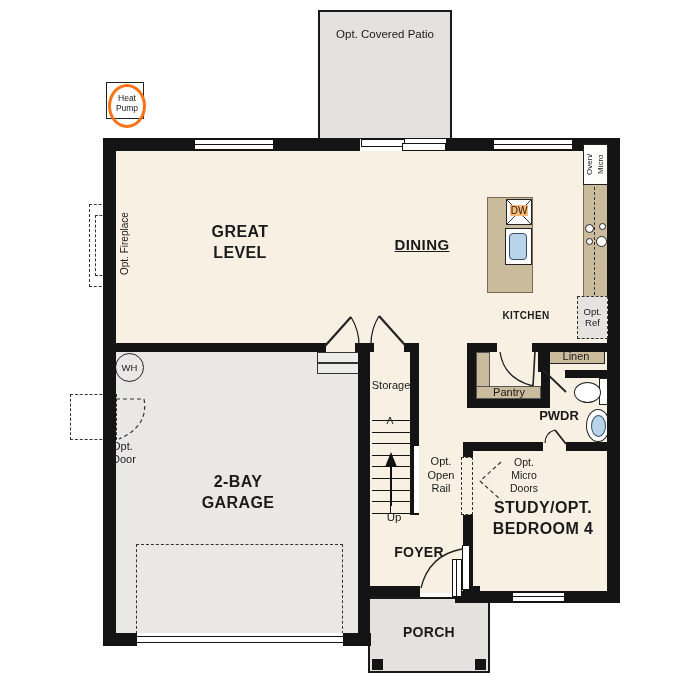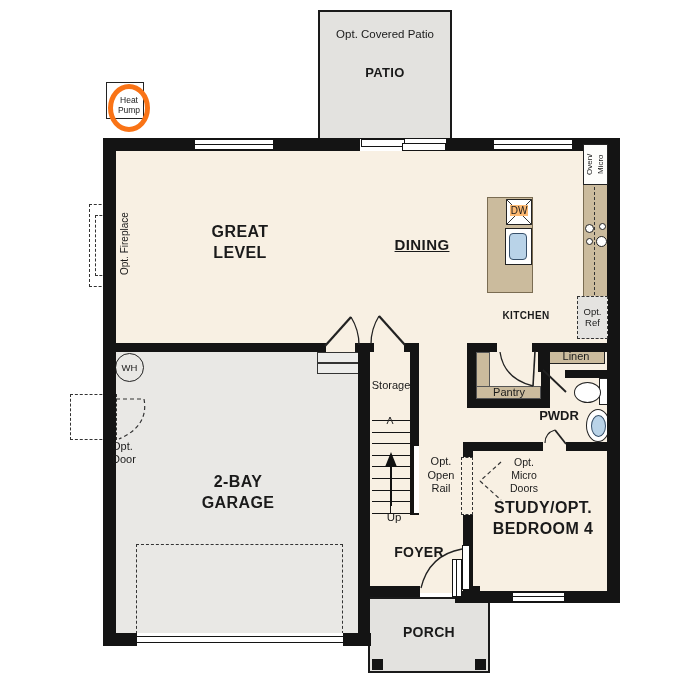--- a/index.html
+++ b/index.html
@@ -64,21 +64,21 @@
   <div class="cab tan" style="left:476px;top:352px;width:14px;height:47px;border:1px solid #555;"></div>
   <div class="cab tan" style="left:476px;top:386px;width:65px;height:13px;border:1px solid #555;"></div>
   <div class="cab tan" style="left:547px;top:350px;width:58px;height:14px;border:1px solid #222;"></div>
 
   <div class="cab round" style="left:574px;top:382px;width:27px;height:21px;background:#fff;border:1.5px solid #222;z-index:13;"></div>
   <div class="cab" style="left:599px;top:378px;width:11px;height:27px;background:#fff;border:1px solid #222;"></div>
   <div class="cab round" style="left:586px;top:409px;width:24px;height:33px;background:#fff;border:1.5px solid #222;z-index:13;"></div>
   <div class="cab round" style="left:591px;top:415px;width:15px;height:22px;background:#b9d3e8;border:1px solid #37506a;z-index:14;"></div>
 
   <div class="cab" style="left:106px;top:82px;width:38px;height:37px;background:#fff;border:1px solid #222;z-index:35;">
-    <div class="round" style="position:absolute;left:1px;top:1px;width:32px;height:32px;border:5px solid #f97316;text-align:center;font-size:8.5px;line-height:10px;padding-top:6px;box-sizing:content-box;">
+    <div class="round" style="position:absolute;left:1px;top:1px;width:32px;height:32px;border:3px solid #f97316;text-align:center;font-size:8.5px;line-height:10px;padding-top:6px;box-sizing:content-box;">
       <span>Heat</span><br><span>Pump</span>
     </div>
   </div>
   <div class="cab round" style="left:115px;top:353px;width:29px;height:29px;border:1.5px solid #222;text-align:center;font-size:9.5px;line-height:27px;z-index:13;">
     <span>WH</span>
   </div>
 
   <div class="dashed" style="left:89px;top:204px;width:27px;height:83px;"></div>
   <div class="dashed" style="left:95px;top:215px;width:16px;height:61px;"></div>
   <div class="dashed" style="left:70px;top:394px;width:47px;height:46px;"></div>
@@ -154,21 +154,20 @@
     <path d="M116,399 L144,399 M144,399 Q149,426 119,439" fill="none" stroke="#333" stroke-width="1.2" stroke-dasharray="4,3"></path>
 
     <path d="M501,462 L480,481 M480,481 L501,500" fill="none" stroke="#333" stroke-width="1.2" stroke-dasharray="4,3"></path>
 
     <path d="M387,424 L390,417 L393,424" fill="none" stroke="#222" stroke-width="1"></path>
 
     <path d="M506,199 L532,225 M532,199 L506,225" fill="none" stroke="#333" stroke-width="1"></path>
   </svg>
 
   <div class="lbl" style="left:318px;top:28px;width:134px;font-size:11.5px;">Opt. Covered Patio</div>
-  <div class="lbl mid" style="left:318px;top:65px;width:134px;font-size:13px;">PATIO</div>
 
   <div class="lbl big" style="left:165px;top:221px;width:150px;">
     <span>GREAT</span><br><span>LEVEL</span>
   </div>
   <div class="lbl big" style="left:360px;top:234px;width:124px;font-size:15px;text-decoration:underline;">DINING</div>
   <div class="lbl big" style="left:462px;top:305px;width:128px;font-size:10px;">KITCHEN</div>
   <div class="lbl big" style="left:163px;top:471px;width:150px;">
     <span>2-BAY</span><br><span>GARAGE</span>
   </div>
   <div class="lbl big" style="left:468px;top:497px;width:150px;">

